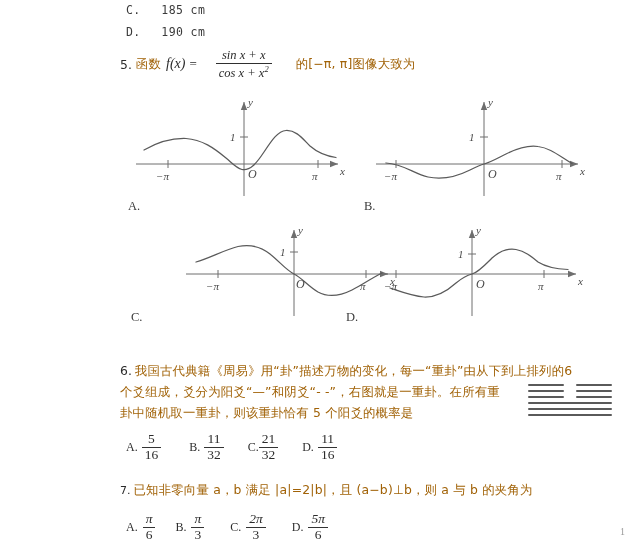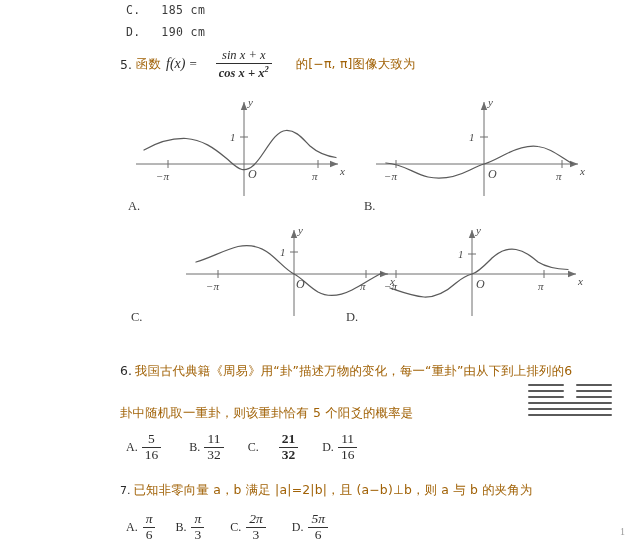--- a/index.html
+++ b/index.html
@@ -82,21 +82,21 @@
   .eq { font-size: 13px; margin: 0 3px; }
   .frac-fn {
     display: inline-block;
     text-align: center;
     font-family: "Liberation Serif", serif;
     font-size: 12.5px;
     line-height: 1.15;
     margin: 0 16px;
   }
   .frac-fn .num { display:block; padding: 0 3px 1px 3px; }
-  .frac-fn .den { display:block; border-top: 1px solid #2f2f2f; padding: 1px 3px 0 3px; font-weight: bold; }
+  .frac-fn .den { display:block; border-top: 1px solid #2f2f2f; padding: 1px 3px 0 3px; }
   .it { font-style: italic; }
   .sup { font-size: 8.5px; vertical-align: super; font-style: italic; }
 
   
   .graph { position: absolute; }
   .graph svg { display: block; }
 
   
   .hexagram { position: absolute; }
   .hex-row {
@@ -243,20 +243,21 @@
 
   <div class="abs graph-label" style="left:123px; top:310px;">C.</div>
   <div class="abs graph-label" style="left:338px; top:310px;">D.</div>
 
   <div class="abs" style="left:112px; top:363px; display:flex; align-items:baseline;">
     <span class="qnum">6</span>
     <span class="qnum" style="margin-right:3px;">.</span>
     <span class="cn">我国古代典籍《周易》用“卦”描述万物的变化，每一“重卦”由从下到上排列的6</span>
   </div>
 
+  <div class="abs cn" style="left:112px; top:384px;">个爻组成，爻分为阳爻“—”和阴爻“- -”，右图就是一重卦。在所有重</div>
 
   <div class="abs cn" style="left:112px; top:405px;">卦中随机取一重卦，则该重卦恰有 5 个阳爻的概率是</div>
 
   <div class="hexagram" style="left:520px; top:384px; width:84px;">
     <div class="hex-row">
       <span class="hex-seg" style="left:0px; width:36px;"></span>
       <span class="hex-seg" style="left:48px; width:36px;"></span>
     </div>
     <div class="hex-row">
       <span class="hex-seg" style="left:0px; width:36px;"></span>
@@ -285,21 +286,21 @@
       <span class="den">16</span>
     </span>
 
     <span class="optlabel" style="margin-left:28px;">B.</span>
     <span class="frac frac-big" style="margin-left:4px;">
       <span class="num">11</span>
       <span class="den">32</span>
     </span>
 
     <span class="optlabel" style="margin-left:24px;">C.</span>
-    <span class="frac frac-big" style="margin-left:20px;font-weight:bold;">
+    <span class="frac frac-big" style="margin-left:0;">
       <span class="num">21</span>
       <span class="den">32</span>
     </span>
 
     <span class="optlabel" style="margin-left:24px;">D.</span>
     <span class="frac frac-big" style="margin-left:4px;">
       <span class="num">11</span>
       <span class="den">16</span>
     </span>
   </div>

